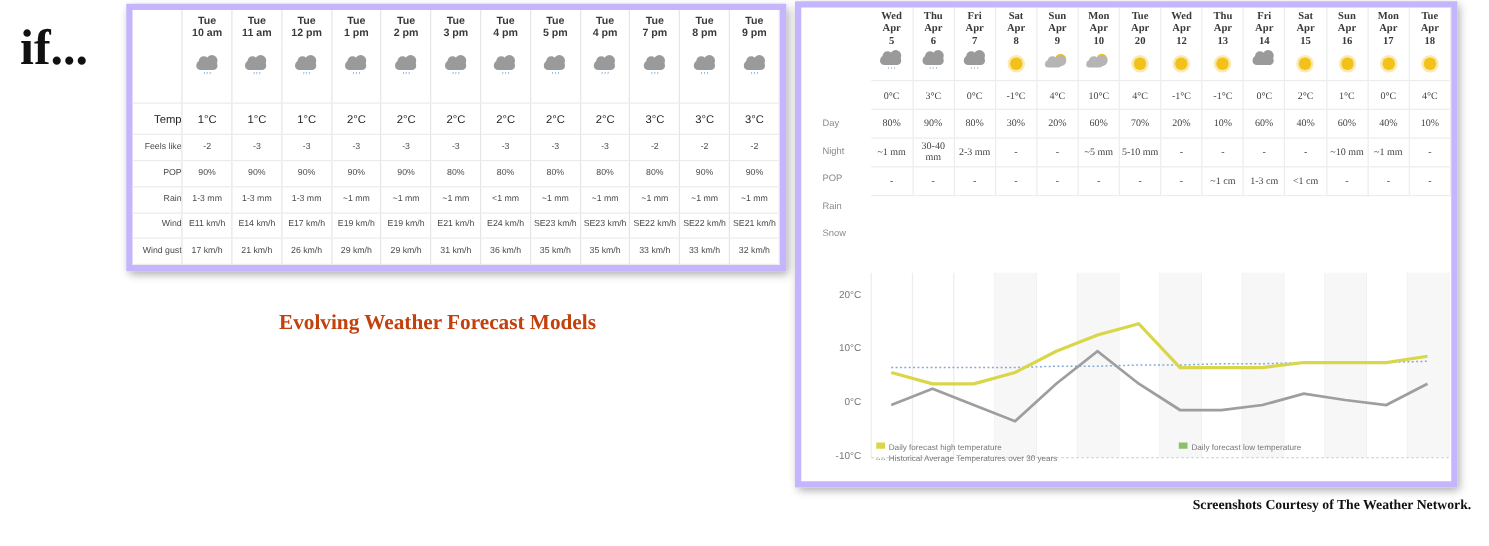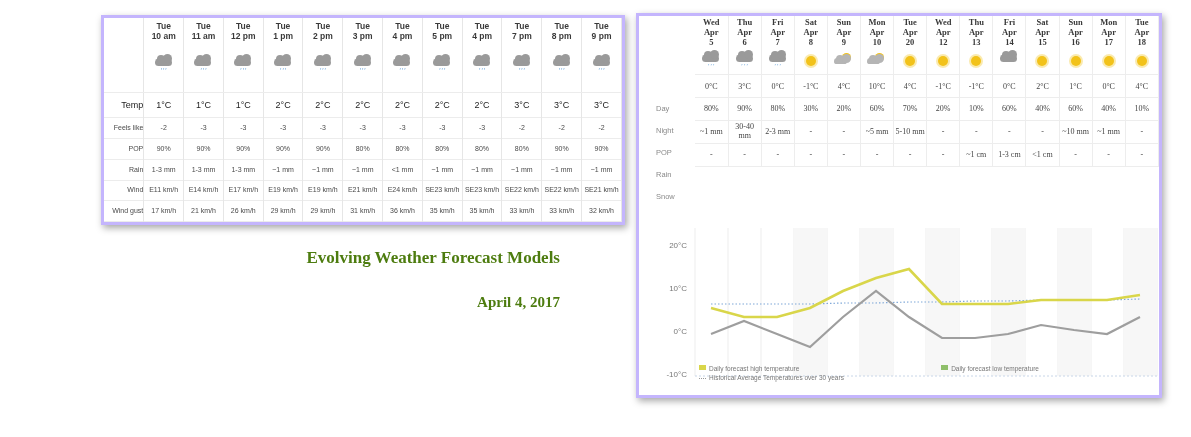--- a/index.html
+++ b/index.html
@@ -16,40 +16,39 @@
   .if-word{
     position:absolute;left:16px;top:14px;
     font-family:"Liberation Serif", serif;
     font-size:40px;font-weight:bold;color:#111;
     letter-spacing:0px;
   }
 
   
   .title-block{
     position:absolute;left:140px;top:248px;width:420px;
-    text-align:right;
+    text-align:center;
     font-family:"Liberation Serif", serif;
-    color:#4d7c0f;
+    color:#c2410c;
   }
   .title-block .main{font-size:17px;font-weight:bold;}
   .title-block .date{font-size:15px;font-weight:bold;margin-top:26px;}
 
   .credit{
     position:absolute;right:14px;top:398px;
     font-family:"Liberation Serif", serif;
     font-size:11px;color:#111;font-weight:bold;
   }
 
   
   .panel{
     position:absolute;background:#fff;
     box-shadow:2px 3px 7px rgba(0,0,0,.35);
-    border:3px solid #c4b5fd;
+    border:5px solid #c4b5fd;
     overflow:hidden;
-    margin-top:12px;
   }
 
   
   #hourly{left:101px;top:3px;width:518px;height:204px;}
   #hourly table{border-collapse:collapse;width:100%;height:100%;table-layout:fixed;}
   #hourly th,#hourly td{
     font-size:8px;color:#3a3a3a;text-align:center;vertical-align:middle;
     border-right:1px solid #e6e6e6;
     padding:0;
   }
@@ -127,20 +126,21 @@
   .legend .lgitem{margin-right:10px;display:inline-block;}
   .legend .row2{display:block;margin-top:2px;}
 
   .axislabel{font-size:8px;fill:#777;font-family:"Liberation Sans", sans-serif;}
 </style>
 </head>
 <body>
 
 <div class="slide">
 
+  <div class="if-word">if...</div>
 
   <div class="panel" id="hourly">
     <table>
       <thead>
         <tr>
           <th class="h-corner"></th>
           <th><span>Tue</span><br><span>10 am</span></th>
           <th><span>Tue</span><br><span>11 am</span></th>
           <th><span>Tue</span><br><span>12 pm</span></th>
           <th><span>Tue</span><br><span>1 pm</span></th>
@@ -259,21 +259,20 @@
           <td>33 km/h</td>
           <td>33 km/h</td>
           <td>32 km/h</td>
         </tr>
       </tbody>
     </table>
   </div>
 
   <div class="title-block">
     <div class="main">Evolving Weather Forecast Models</div>
-    <div class="date">April 4, 2017</div>
   </div>
 
   <div class="panel" id="daily">
 
     <div class="dtable">
       <table class="d">
         <thead>
           <tr>
             <th><span>Wed</span><br><span>Apr</span><br><span>5</span></th>
             <th><span>Thu</span><br><span>Apr</span><br><span>6</span></th>
@@ -428,13 +427,14 @@
       </svg>
 
       <div class="legend">
         <span class="lgitem"><span class="sw" style="background:#d9d64a"></span><span>Daily forecast high temperature</span></span>
         <span class="lgitem" style="margin-left:130px"><span class="sw" style="background:#8fbf6a"></span><span>Daily forecast low temperature</span></span>
         <span class="row2"><span class="sw" style="background:transparent;border-bottom:1px dotted #999;height:0"></span><span>Historical Average Temperatures over 30 years</span></span>
       </div>
     </div>
   </div>
 
+  <div class="credit">Screenshots Courtesy of The Weather Network.</div>
 </div>
 
 </body></html>

